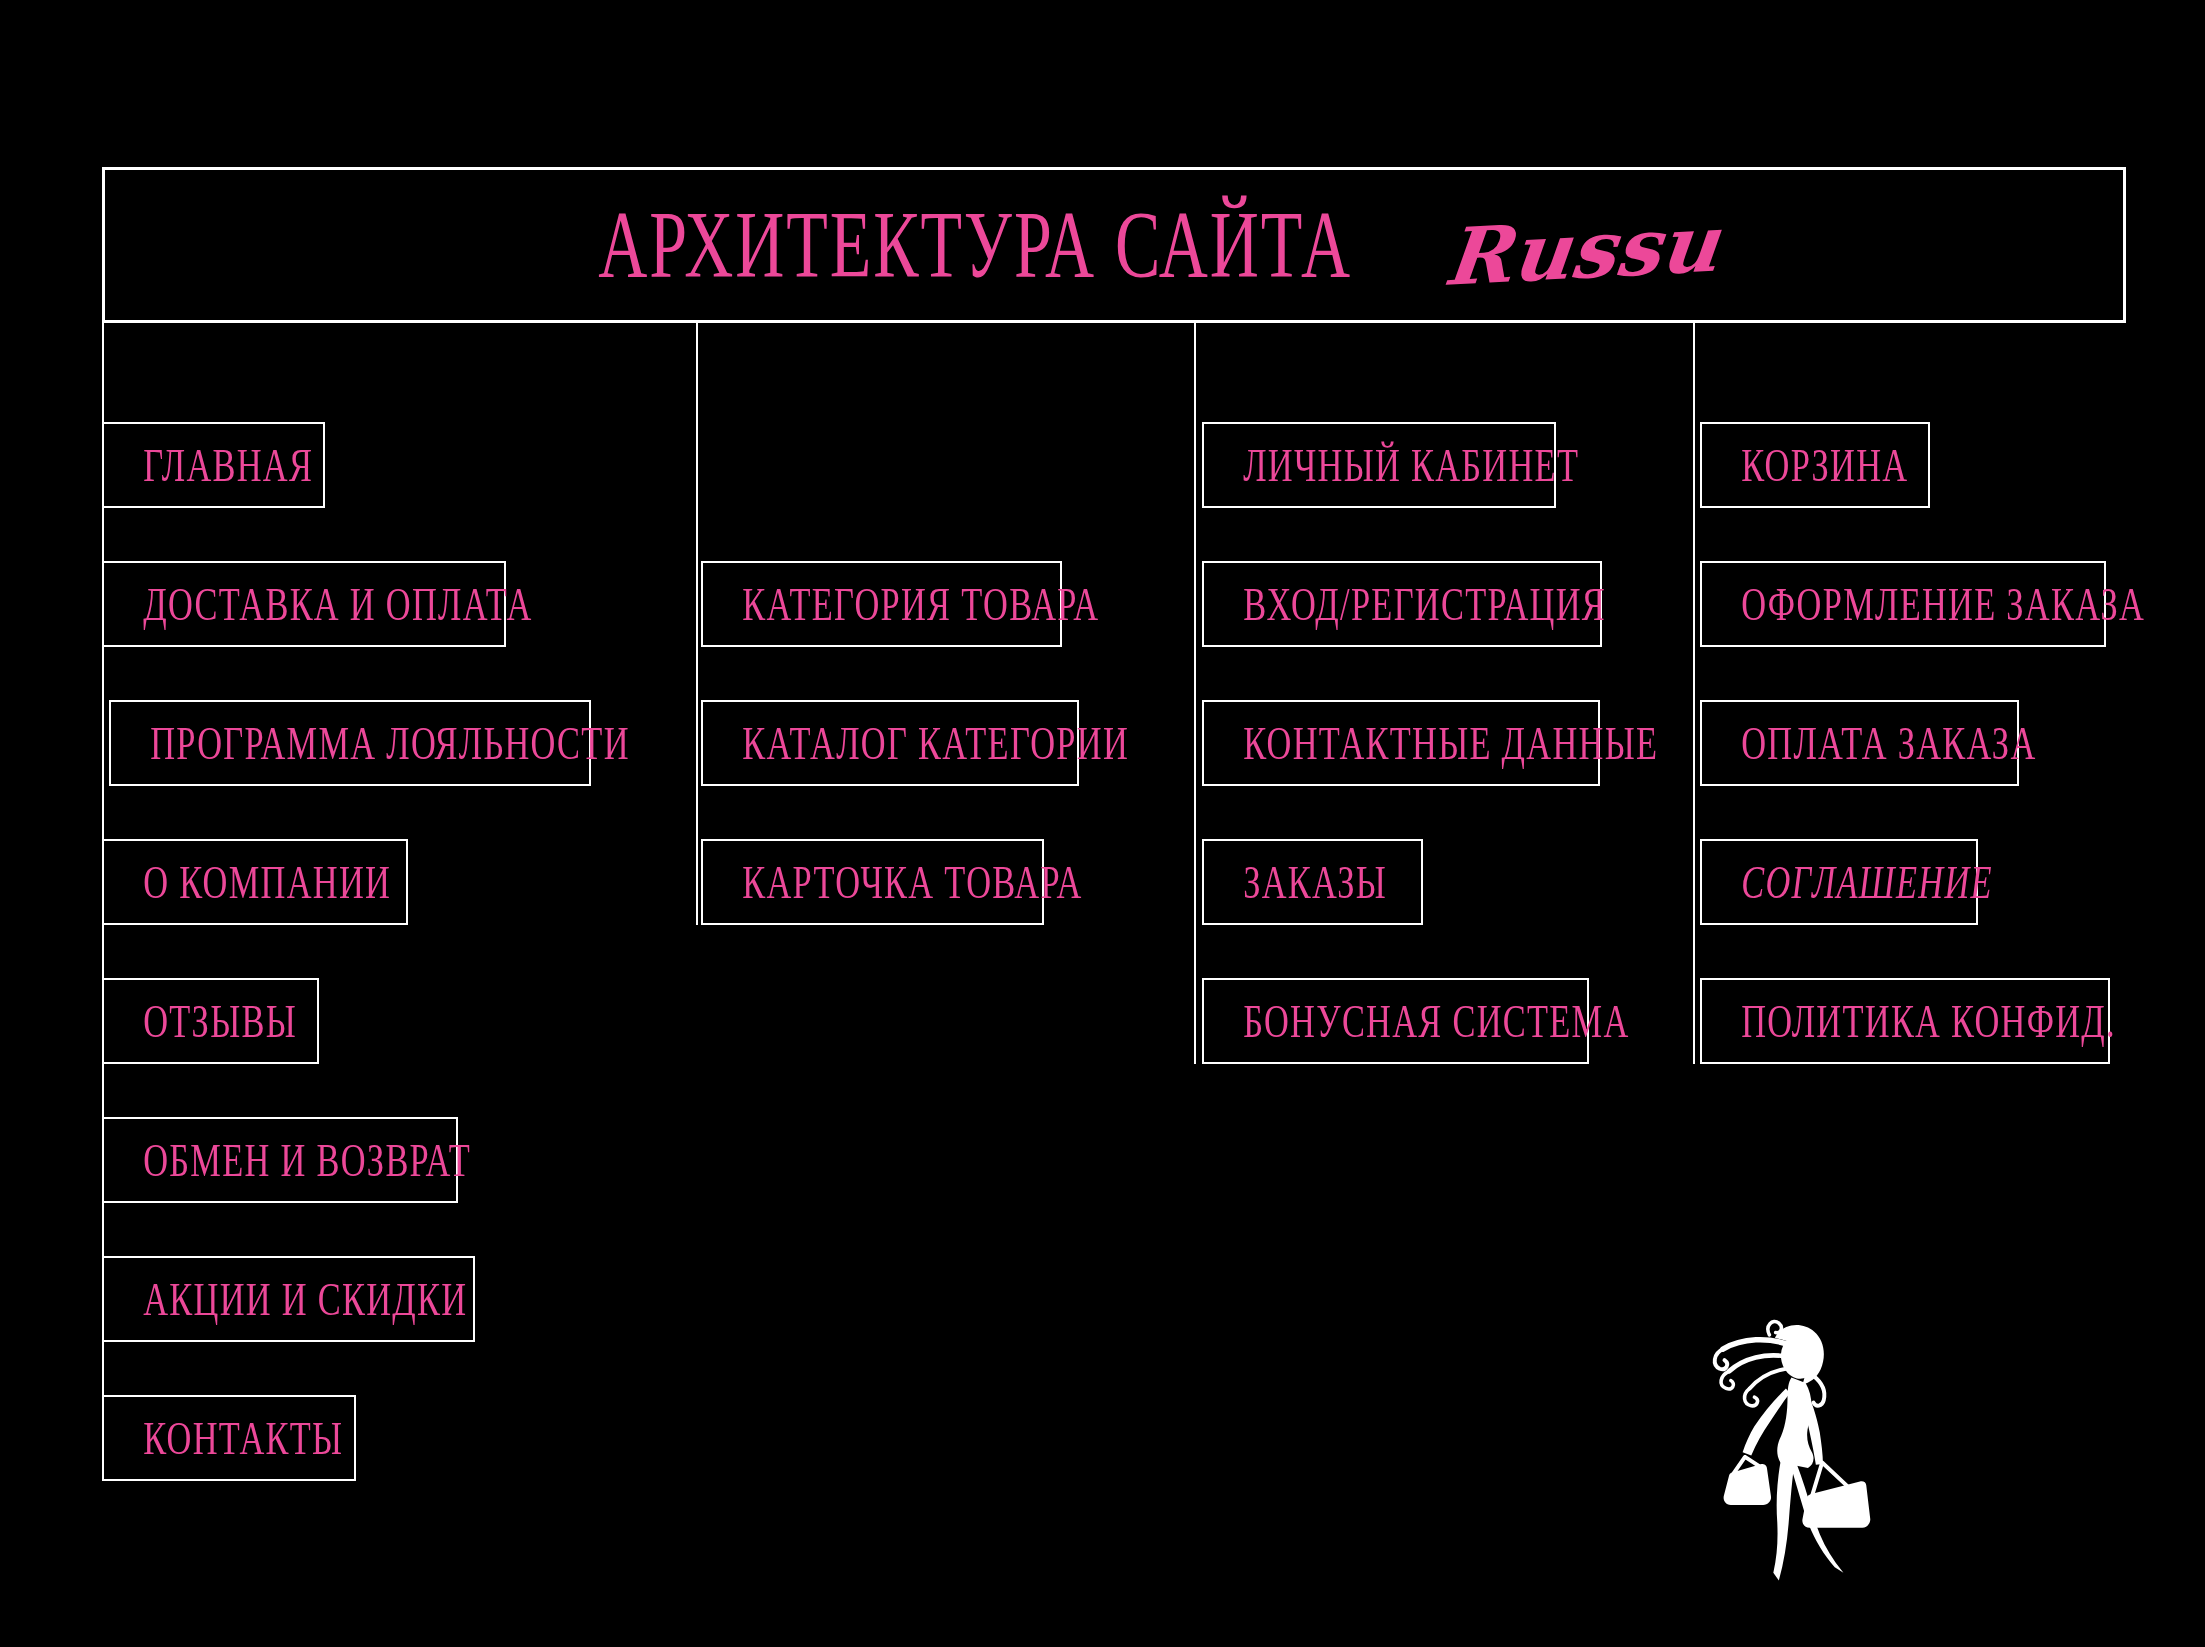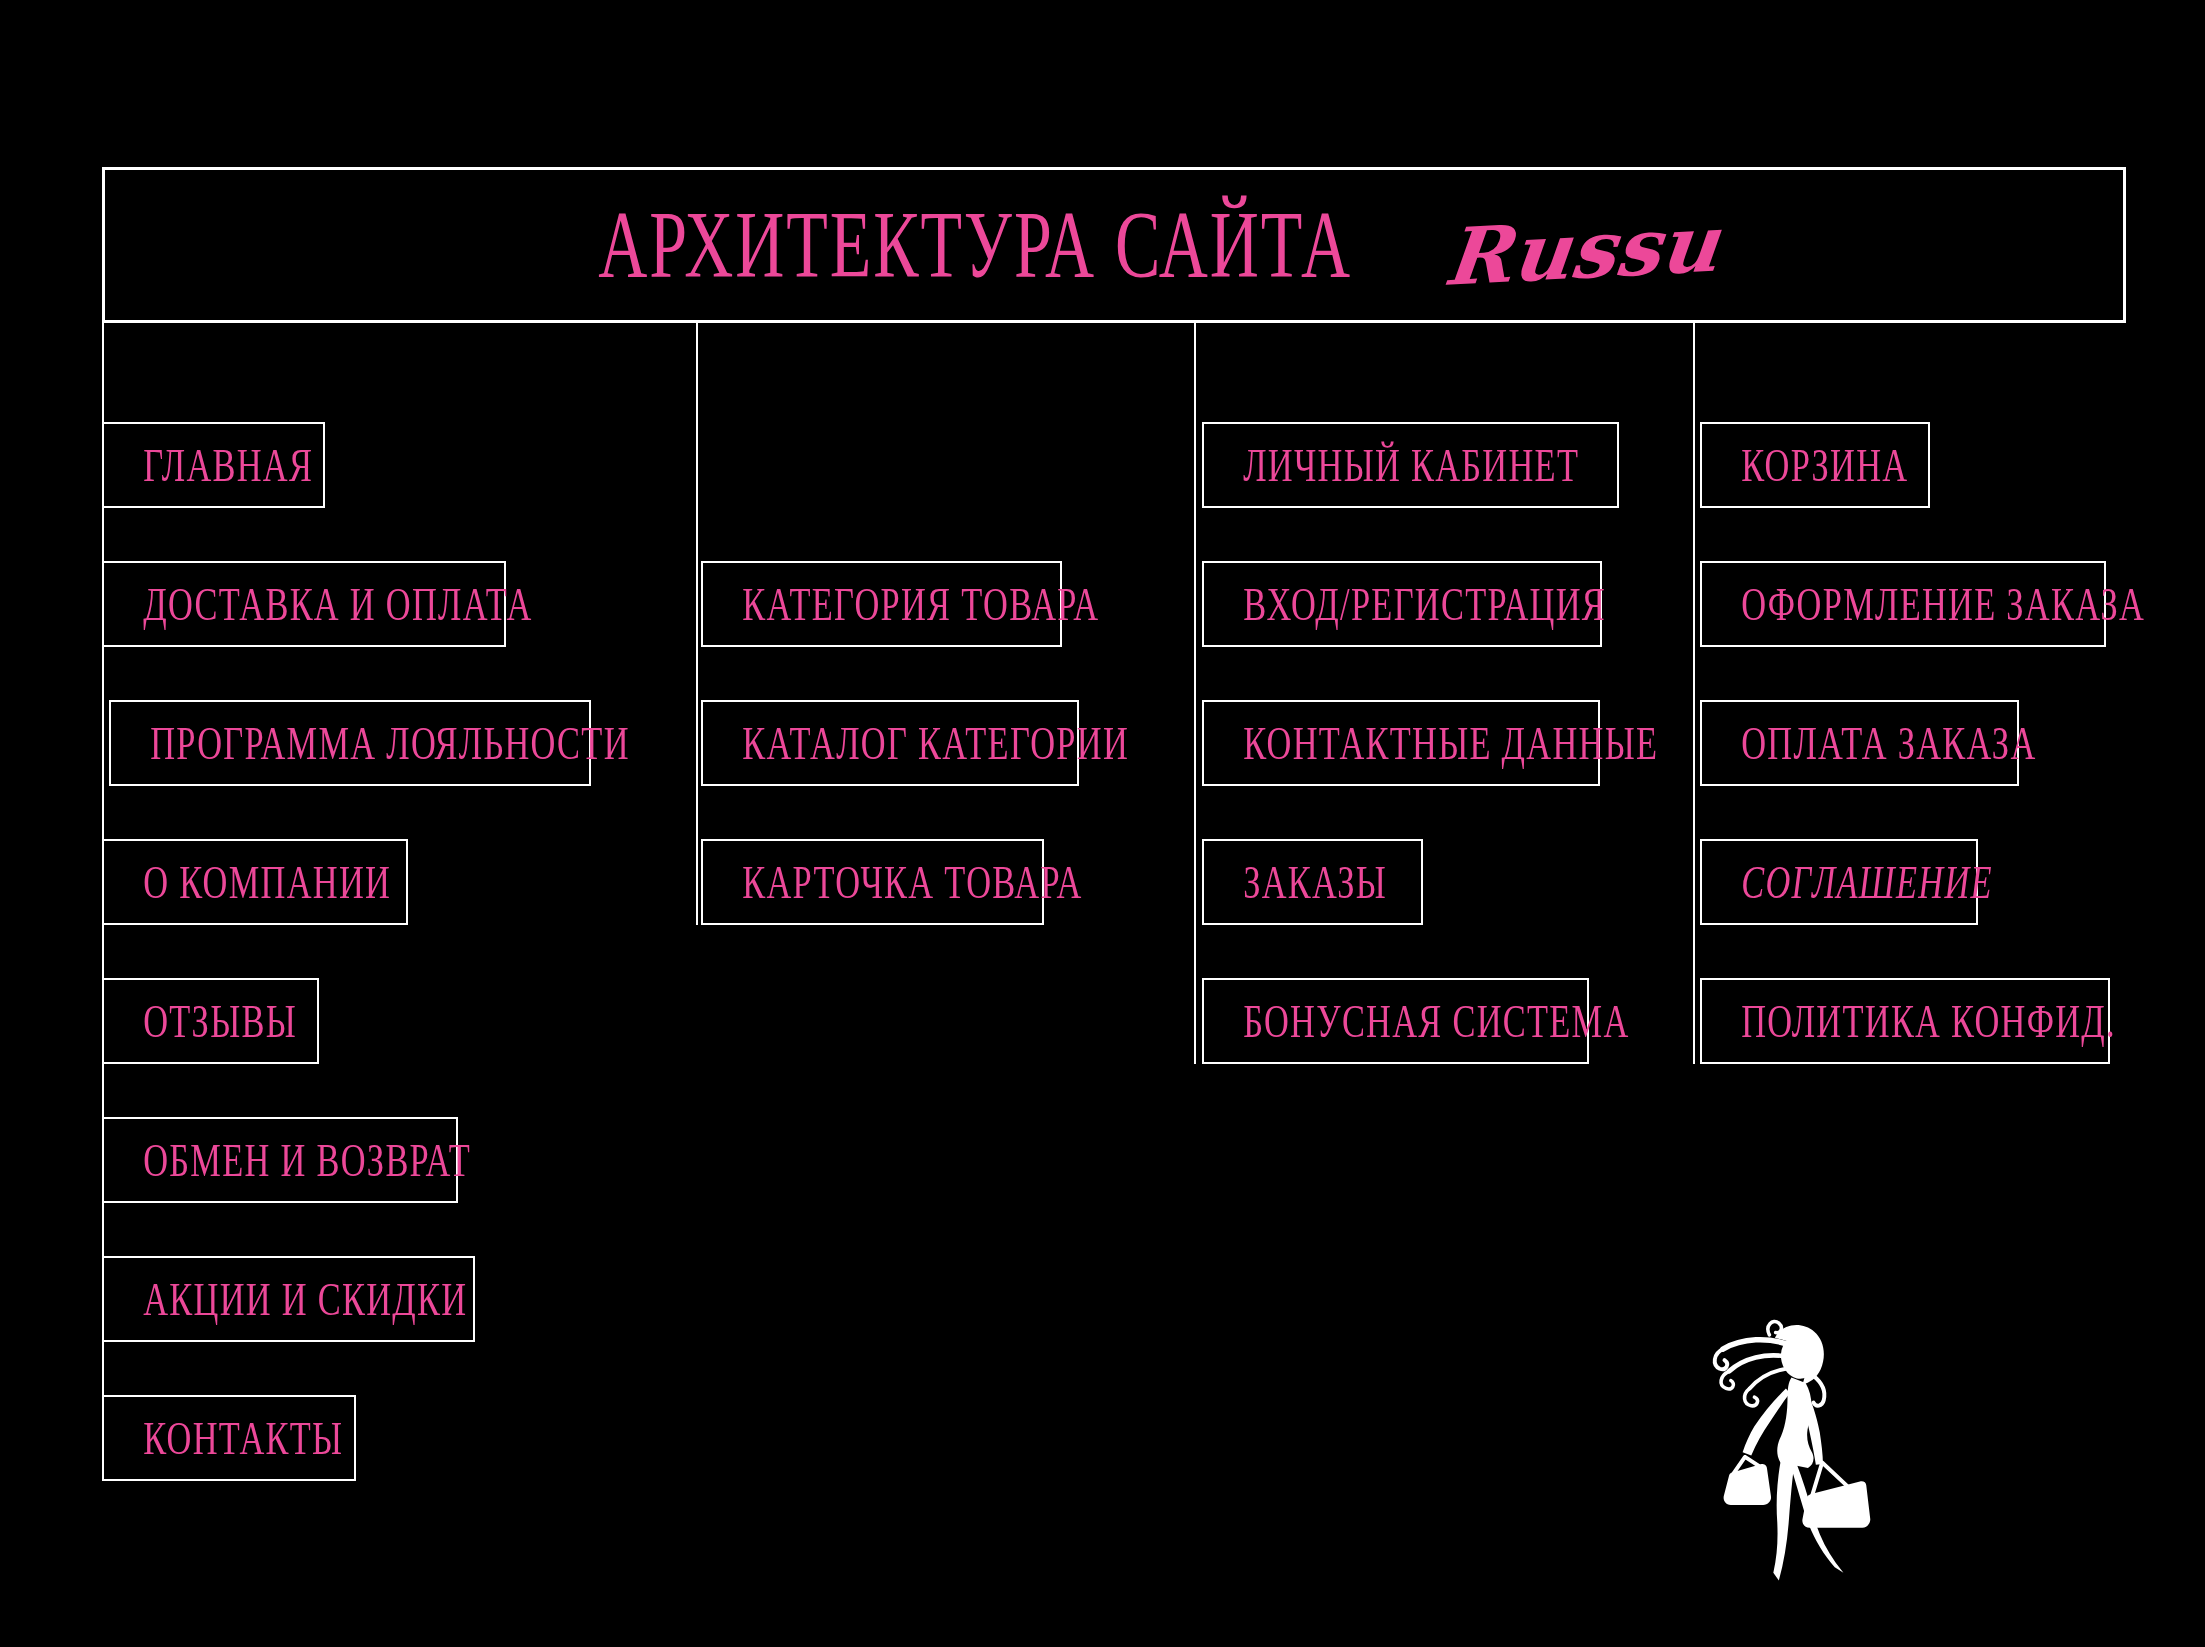--- a/index.html
+++ b/index.html
@@ -159,21 +159,21 @@
     <div class="node" style="left: 701px; top: 561px; width: 361px;">
       <span class="node-label">КАТЕГОРИЯ ТОВАРА</span>
     </div>
     <div class="node" style="left: 701px; top: 700px; width: 378px;">
       <span class="node-label">КАТАЛОГ КАТЕГОРИИ</span>
     </div>
     <div class="node" style="left: 701px; top: 839px; width: 343px;">
       <span class="node-label">КАРТОЧКА ТОВАРА</span>
     </div>
     <div class="vline" style="left: 1194px; top: 323px; height: 741px;"></div>
-    <div class="node" style="left: 1202px; top: 422px; width: 417px;">
+    <div class="node" style="left: 1202px; top: 422px; width: 354px;">
       <span class="node-label">ЛИЧНЫЙ КАБИНЕТ</span>
     </div>
     <div class="node" style="left: 1202px; top: 561px; width: 400px;">
       <span class="node-label">ВХОД/РЕГИСТРАЦИЯ</span>
     </div>
     <div class="node" style="left: 1202px; top: 700px; width: 398px;">
       <span class="node-label">КОНТАКТНЫЕ ДАННЫЕ</span>
     </div>
     <div class="node" style="left: 1202px; top: 839px; width: 221px;">
       <span class="node-label">ЗАКАЗЫ</span>

